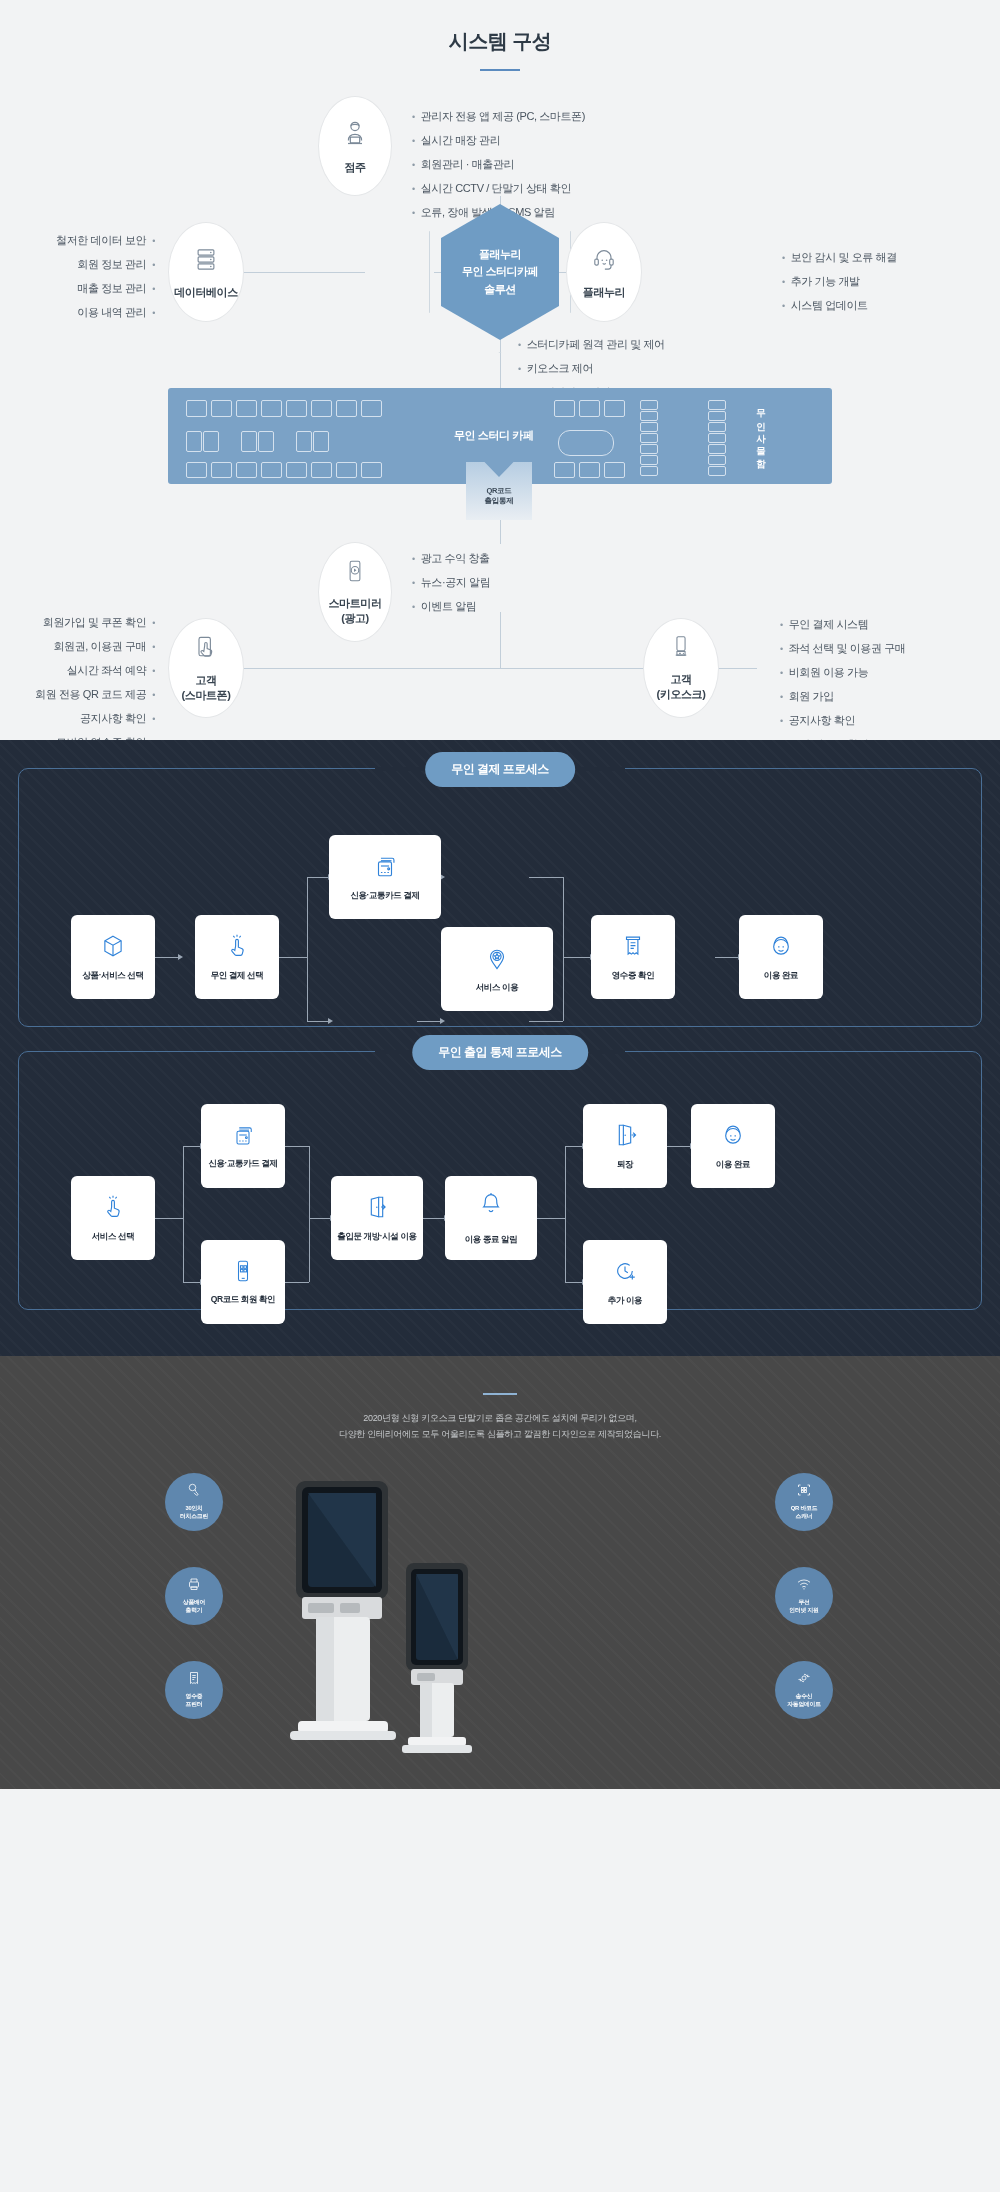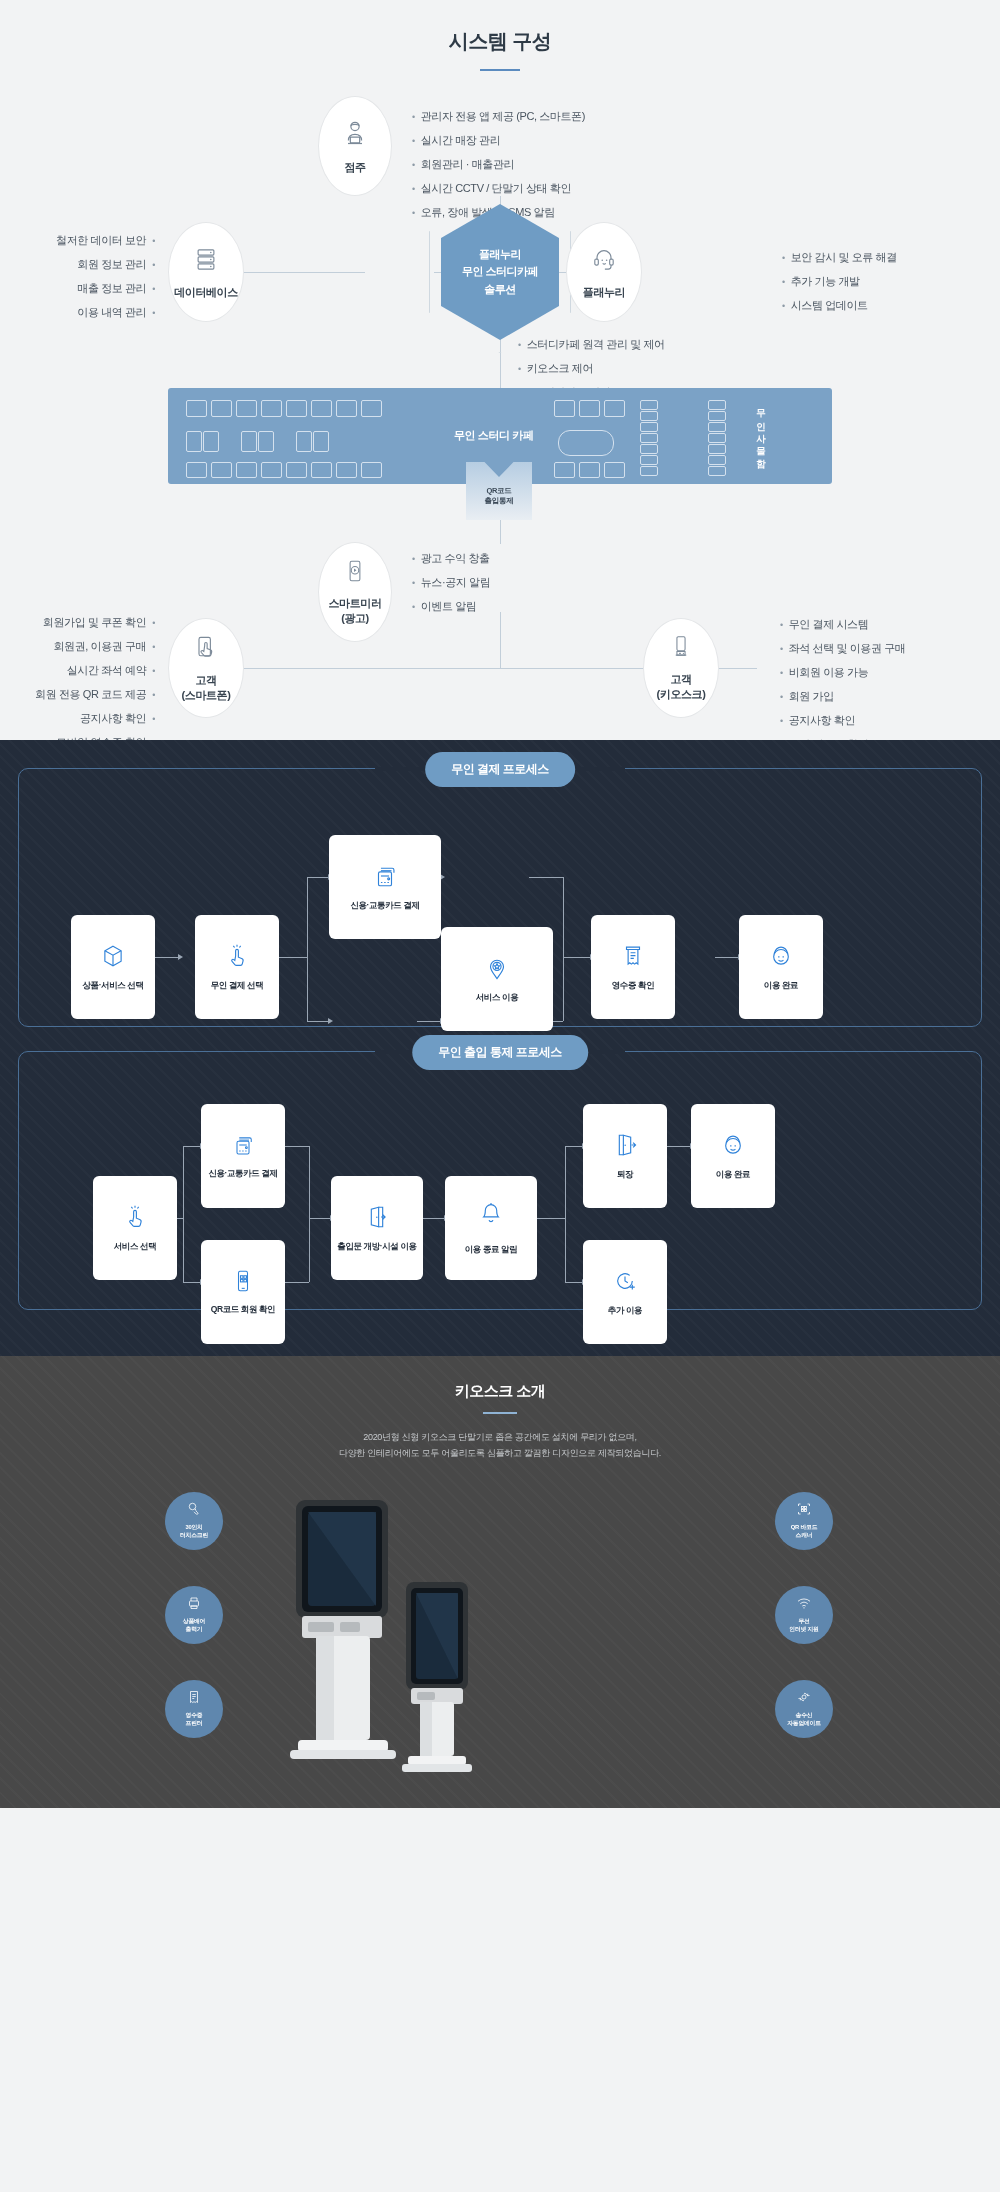--- a/index.html
+++ b/index.html
@@ -145,21 +145,21 @@
     padding: 9px 26px; border-radius: 18px;
     white-space: nowrap; z-index: 3;
   }
   .proc-badge-mask {
     position: absolute; left: 50%; top: -2px; transform: translateX(-50%);
     width: 250px; height: 4px; background: #232c3a; z-index: 2;
   }
   .flow { position: relative; height: 185px; }
   .card {
     position: absolute;
-    width: 84px; height: 104px;
+    width: 84px; height: 84px;
     background: #ffffff;
     border-radius: 6px;
     display: flex; flex-direction: column;
     align-items: center; justify-content: center; gap: 7px;
   }
   .card .clabel {
     font-size: 8.5px; font-weight: bold; color: #26303d;
     text-align: center; line-height: 1.25; letter-spacing: -0.4px;
     white-space: nowrap;
   }
@@ -568,21 +568,21 @@
         <div class="arr v" style="left:532px; top:48px; height:72px;"></div>
         <div class="arr h" style="left:532px; top:48px; width:18px;"></div>
         <div class="arrhead" style="left:549px; top:44.5px;"></div>
         <div class="arr v" style="left:532px; top:120px; height:64px;"></div>
         <div class="arr h" style="left:532px; top:184px; width:18px;"></div>
         <div class="arrhead" style="left:549px; top:180.5px;"></div>
 
         <div class="arr h" style="left:634px; top:48px; width:24px;"></div>
         <div class="arrhead" style="left:657px; top:44.5px;"></div>
 
-        <div class="card" style="left:38px; top:78px;margin-left:22px;">
+        <div class="card" style="left:38px; top:78px;">
           <span class="cico">
             <svg width="26" height="26" viewBox="0 0 32 32" fill="none" stroke="currentColor" stroke-width="1.4">
               <path d="M13 5.5l-1.5-2M16 4.5v-2.5M19 5.5l1.5-2"></path>
               <path d="M14.3 16V9.5a1.7 1.7 0 0 1 3.4 0v8l4 1.5a2.7 2.7 0 0 1 1.7 3.3l-.9 3.4a2.3 2.3 0 0 1-2.2 1.8h-5a2.7 2.7 0 0 1-2-.9l-3.4-3.9a1.6 1.6 0 0 1 2.2-2.3l1.2 1z"></path>
             </svg>
           </span>
           <span class="clabel">서비스 선택</span>
         </div>
 
         <div class="card" style="left:168px; top:6px; width:84px;">
@@ -669,21 +669,20 @@
             </svg>
           </span>
           <span class="clabel">추가 이용</span>
         </div>
       </div>
     </div>
   </div>
 </section>
 
 <section class="sec-kiosk">
-  <h2 class="k-title">키오스크 소개</h2>
   <div class="k-rule"></div>
   <p class="k-desc">
     <span>2020년형 신형 키오스크 단말기로 좁은 공간에도 설치에 무리가 없으며,</span><br>
     <span>다양한 인테리어에도 모두 어울리도록 심플하고 깔끔한 디자인으로 제작되었습니다.</span>
   </p>
 
   <div class="k-stage">
 
     <div class="badge" style="left:165px; top:14px;">
       <span>

